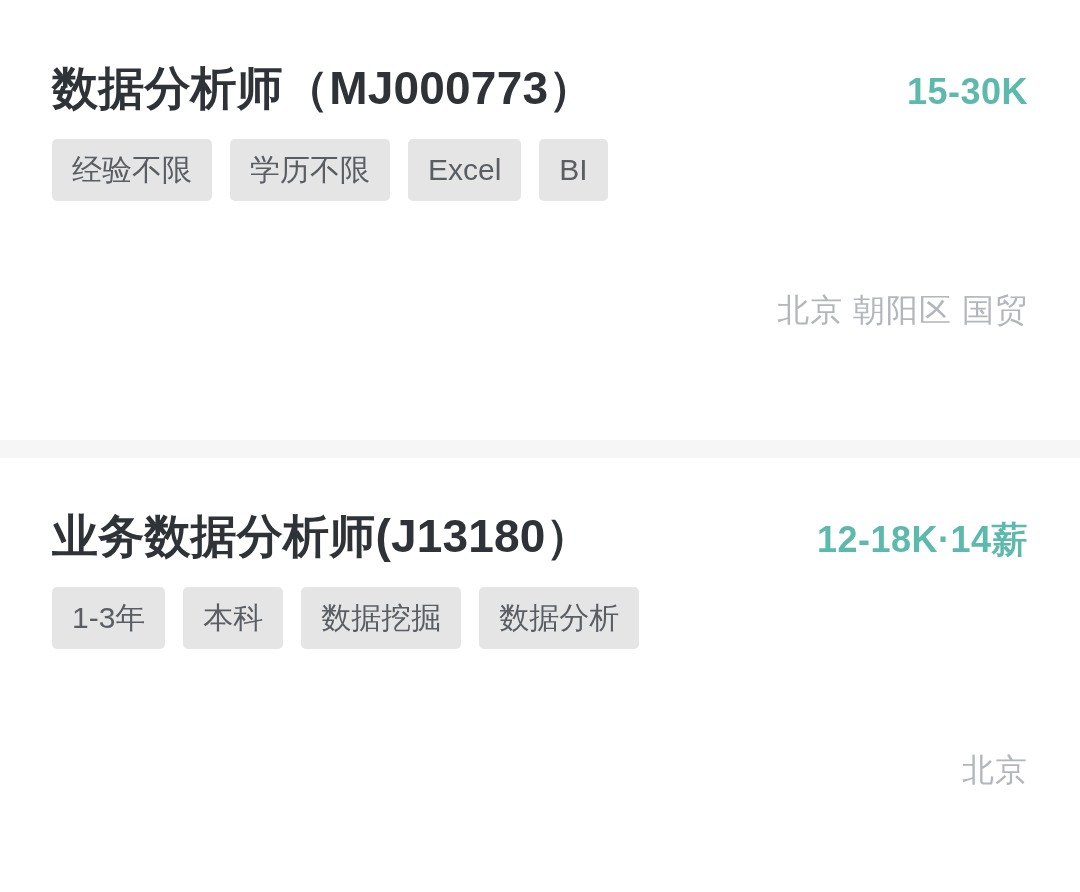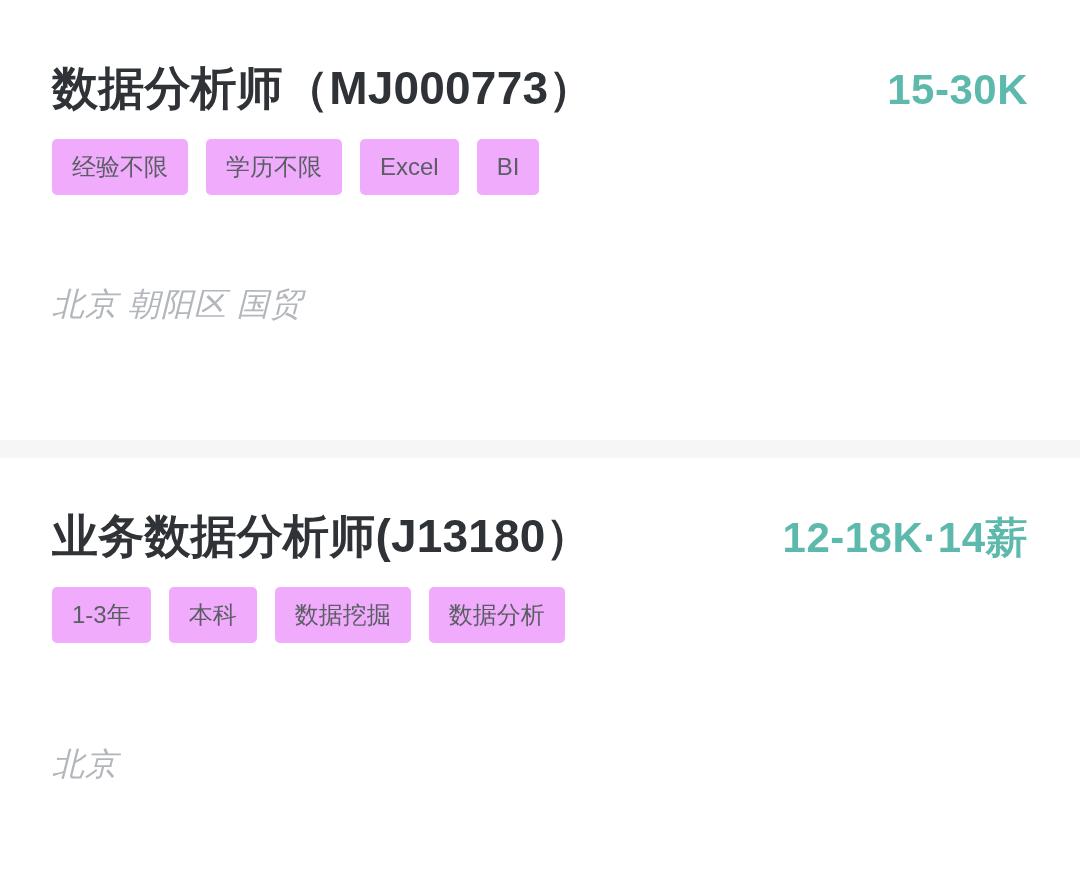--- a/index.html
+++ b/index.html
@@ -55,53 +55,53 @@
   .job-title {
     font-size: 46px;
     font-weight: bold;
     color: #2f3236;
     line-height: 1.18;
     letter-spacing: 0.2px;
     white-space: nowrap;
   }
 
   .job-salary {
-    font-size: 42px;
+    font-size: 36px;
     font-weight: bold;
     color: #5cb9ab;
     line-height: 1.18;
     white-space: nowrap;
     letter-spacing: 0.5px;
   }
 
   .job-tags {
     display: flex;
     flex-wrap: nowrap;
     align-items: center;
     gap: 18px;
   }
 
   .card-1 .job-tags { margin-top: 24px; }
   .card-2 .job-tags { margin-top: 24px; }
 
   .job-tag {
-    background: #f0abfc;
+    background: #e5e5e5;
     color: #5a5e63;
-    font-size: 24px;
+    font-size: 30px;
     line-height: 1;
     border-radius: 5px;
     padding: 16px 20px;
     white-space: nowrap;
   }
 
   .job-footer {
     display: flex;
+    justify-content: flex-end;
     align-items: center;
     width: 100%;
-    font-style: italic;
   }
 
   .card-1 .job-footer { margin-top: 88px; }
   .card-2 .job-footer { margin-top: 100px; }
 
   .job-location {
     font-size: 32px;
     color: #b3b6bb;
     letter-spacing: 1px;
     white-space: nowrap;

